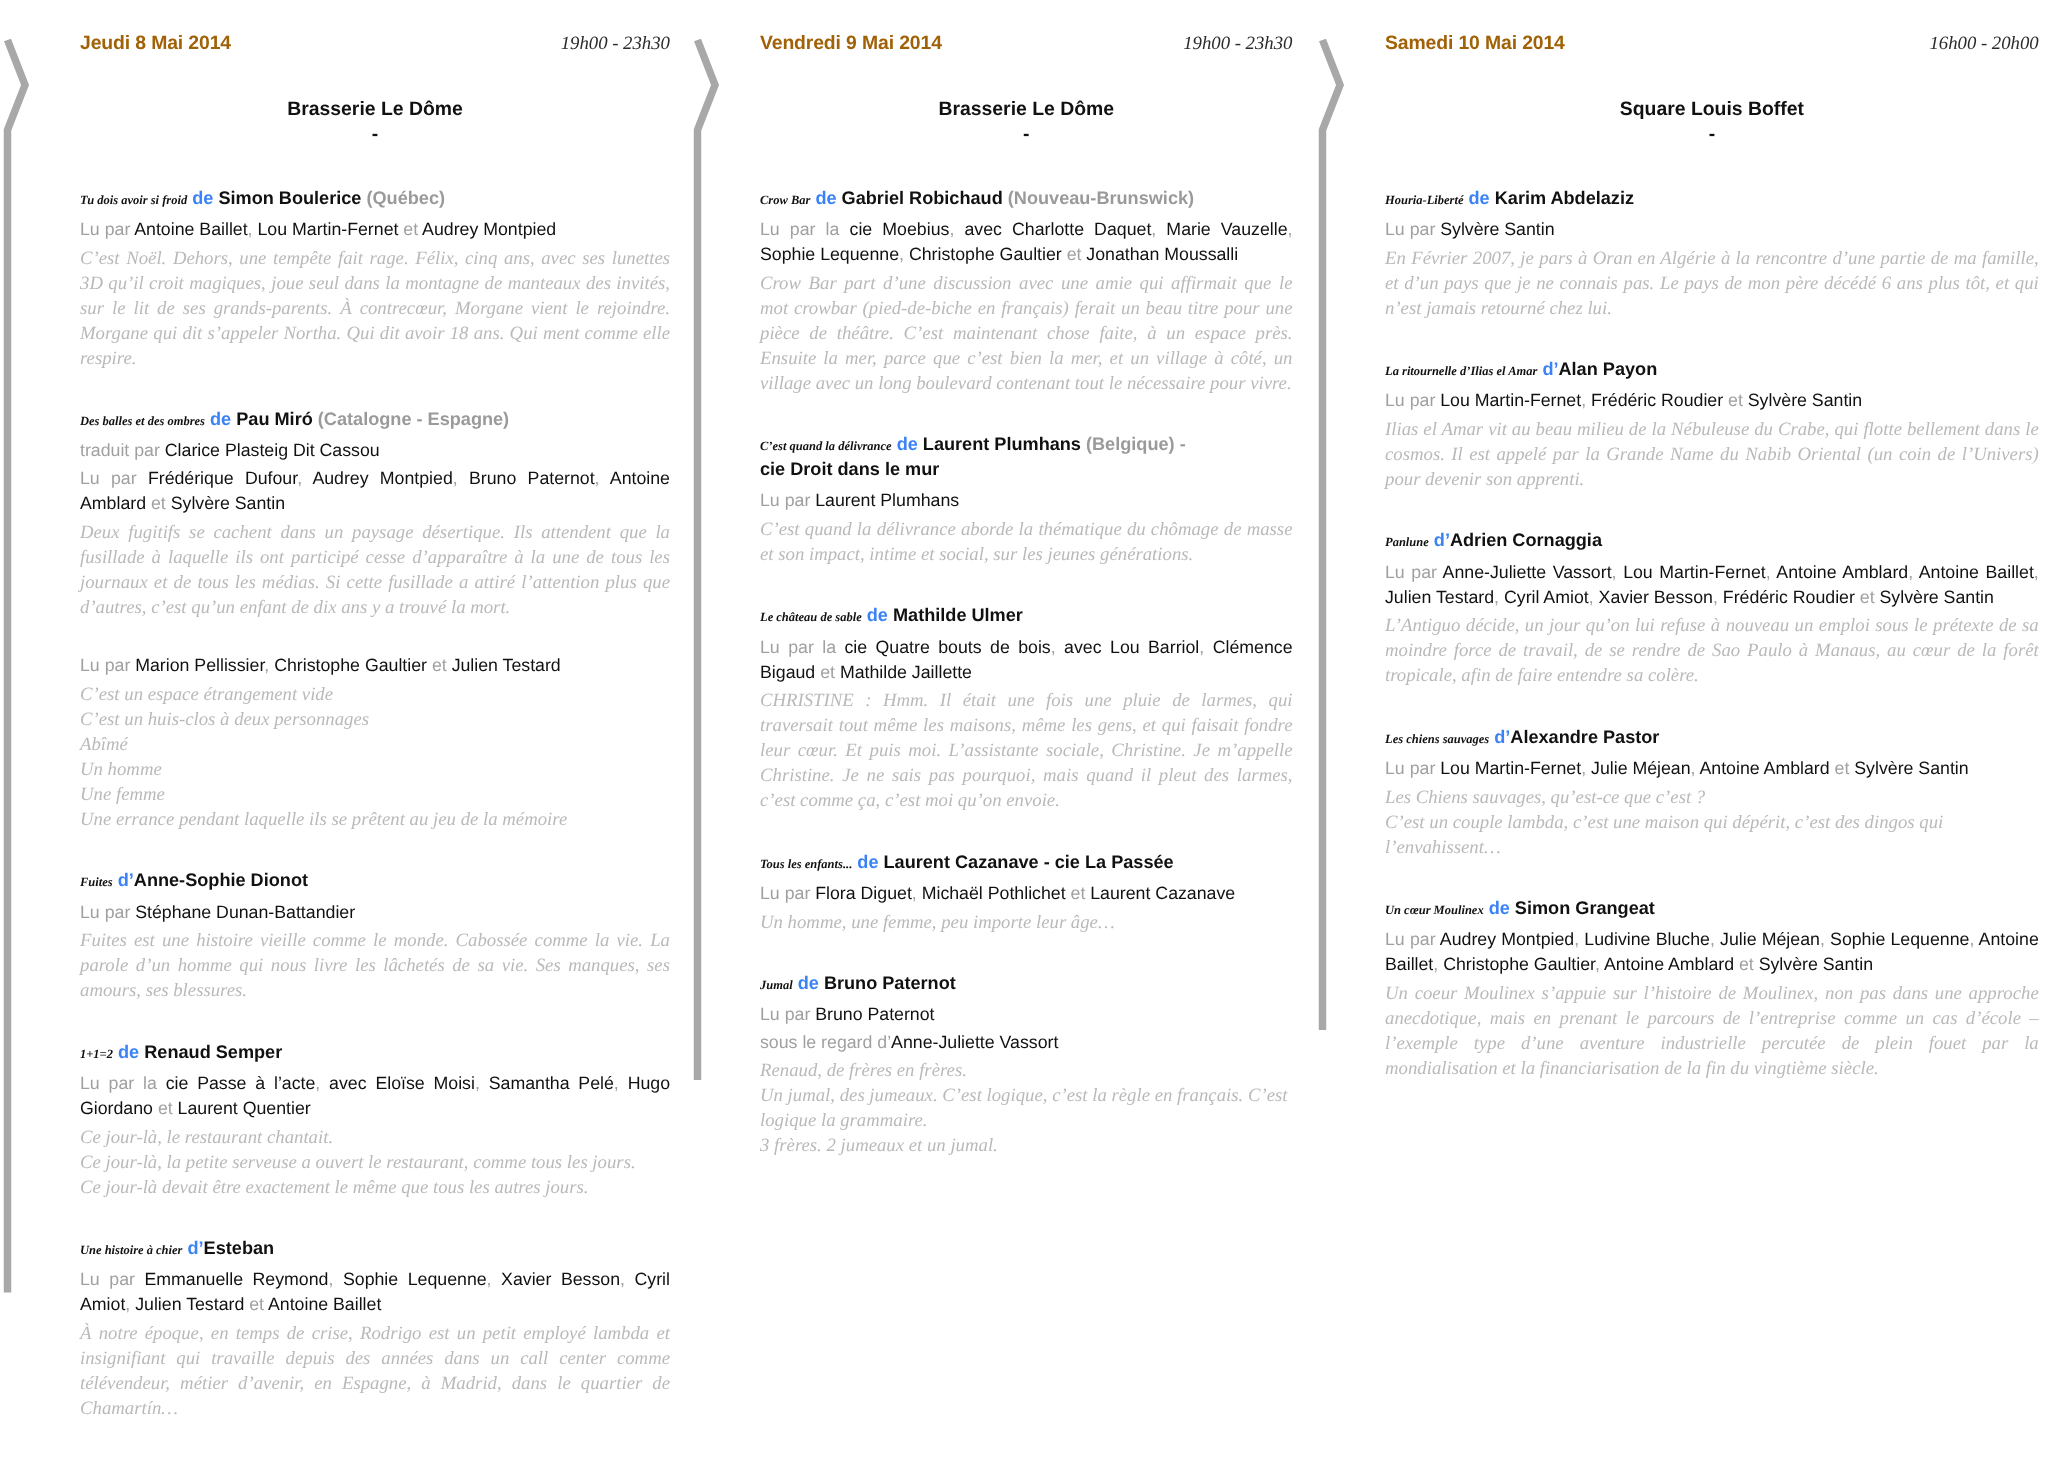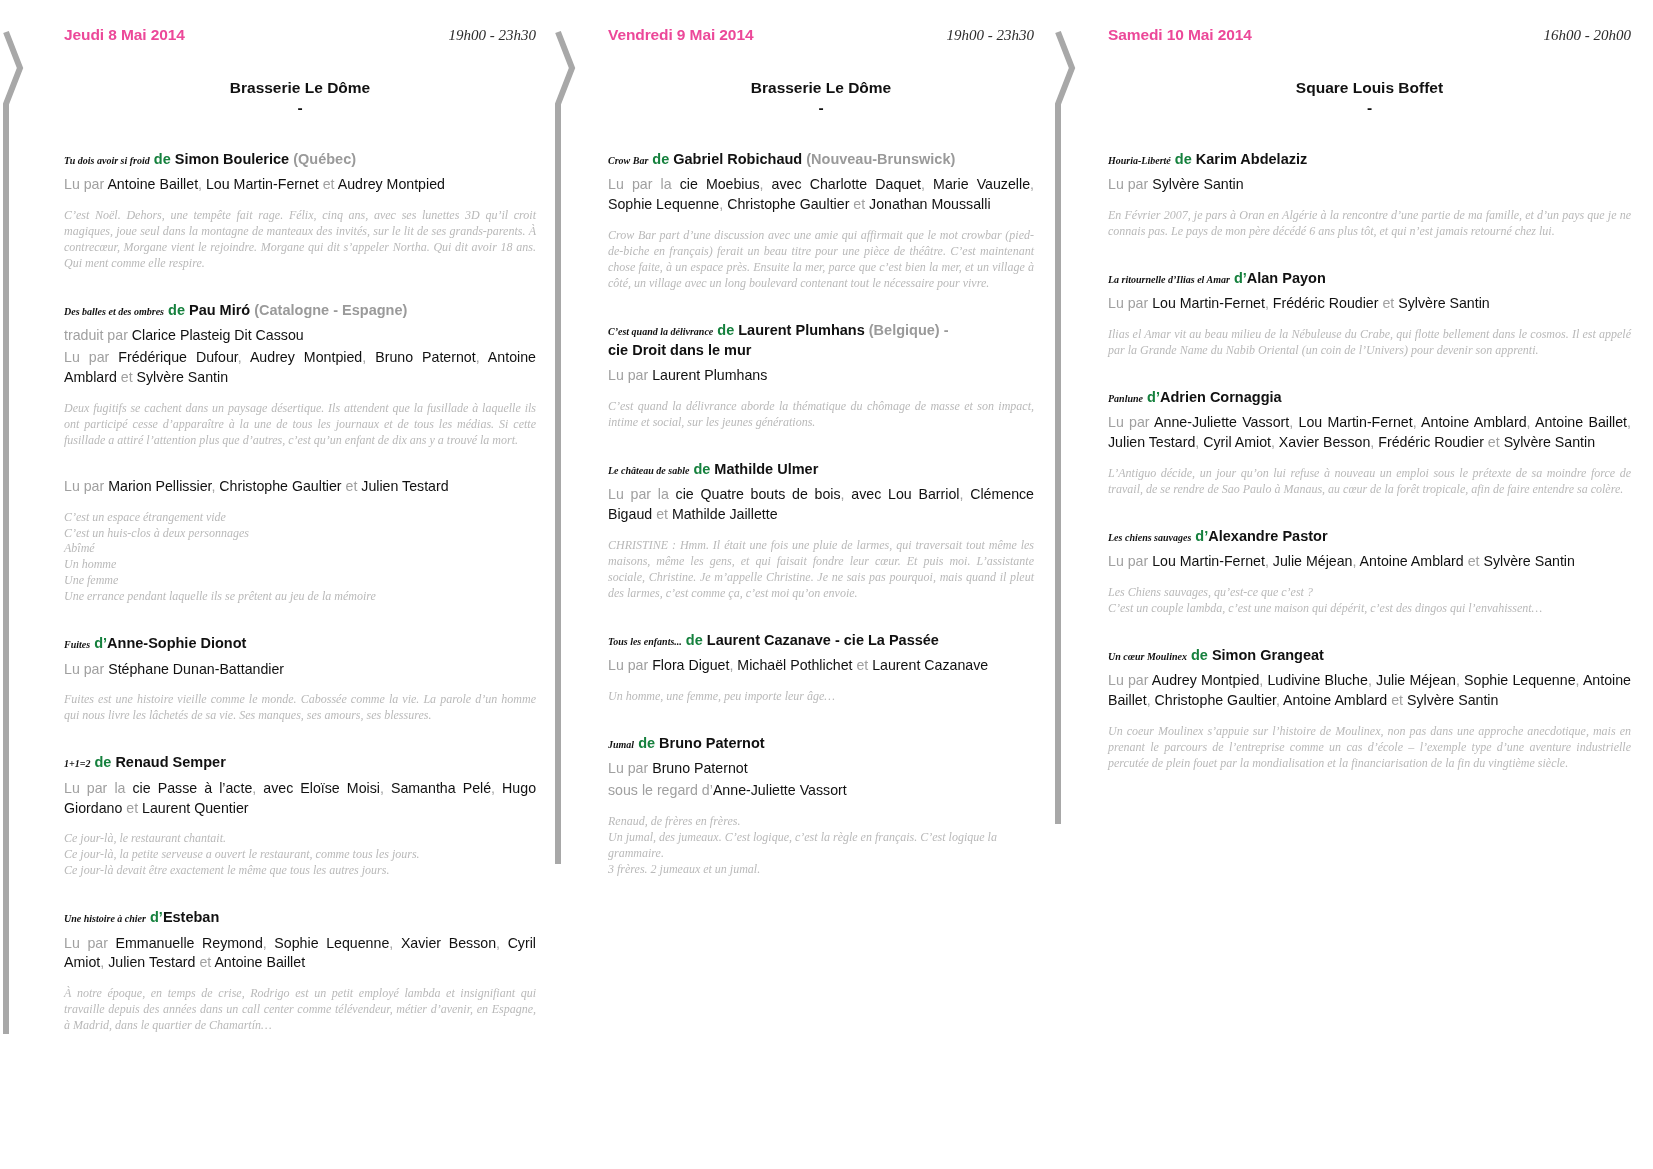--- a/index.html
+++ b/index.html
@@ -57,21 +57,21 @@
     display: flex;
     align-items: baseline;
     justify-content: space-between;
     margin-bottom: 34px;
   }
   .day-date {
     font-family: "Liberation Sans", sans-serif;
     font-weight: bold;
     font-size: 15.5px;
     letter-spacing: -0.1px;
-    color: #ec4899;
+    color: #a16207;
   }
   .day-time {
     font-family: "Liberation Serif", serif;
     font-style: italic;
     font-size: 15px;
     color: #2b2b2b;
     white-space: nowrap;
   }
 
   
@@ -108,21 +108,21 @@
     font-family: "Liberation Serif", serif;
     font-style: italic;
     font-weight: bold;
     font-size: 10px;
     text-align: right;
   }
   .t-prep {
     font-family: "Liberation Sans", sans-serif;
     font-weight: bold;
     font-size: 14.5px;
-    color: #15803d;
+    color: #3b82f6;
   }
   .t-author {
     font-family: "Liberation Sans", sans-serif;
     font-weight: bold;
     font-size: 14.5px;
     color: #111111;
   }
   .t-origin {
     font-family: "Liberation Sans", sans-serif;
     font-weight: bold;
@@ -139,24 +139,24 @@
     text-align: justify;
     text-justify: inter-word;
   }
   .c-lab { color: #a0a0a0; }
   .c-name { color: #111111; }
   .c-sep { color: #a0a0a0; }
 
   .synopsis {
     font-family: "Liberation Serif", serif;
     font-style: italic;
-    font-size: 12px;
+    font-size: 15px;
     line-height: 1.33;
     color: #b9b9b9;
-    margin-top: 13px;
+    margin-top: 3px;
     text-align: justify;
     text-justify: inter-word;
   }
   .synopsis.lines { text-align: left; }
   .synopsis .ln { display: block; }
 </style>
 </head>
 <body>
 
 <div class="page">

